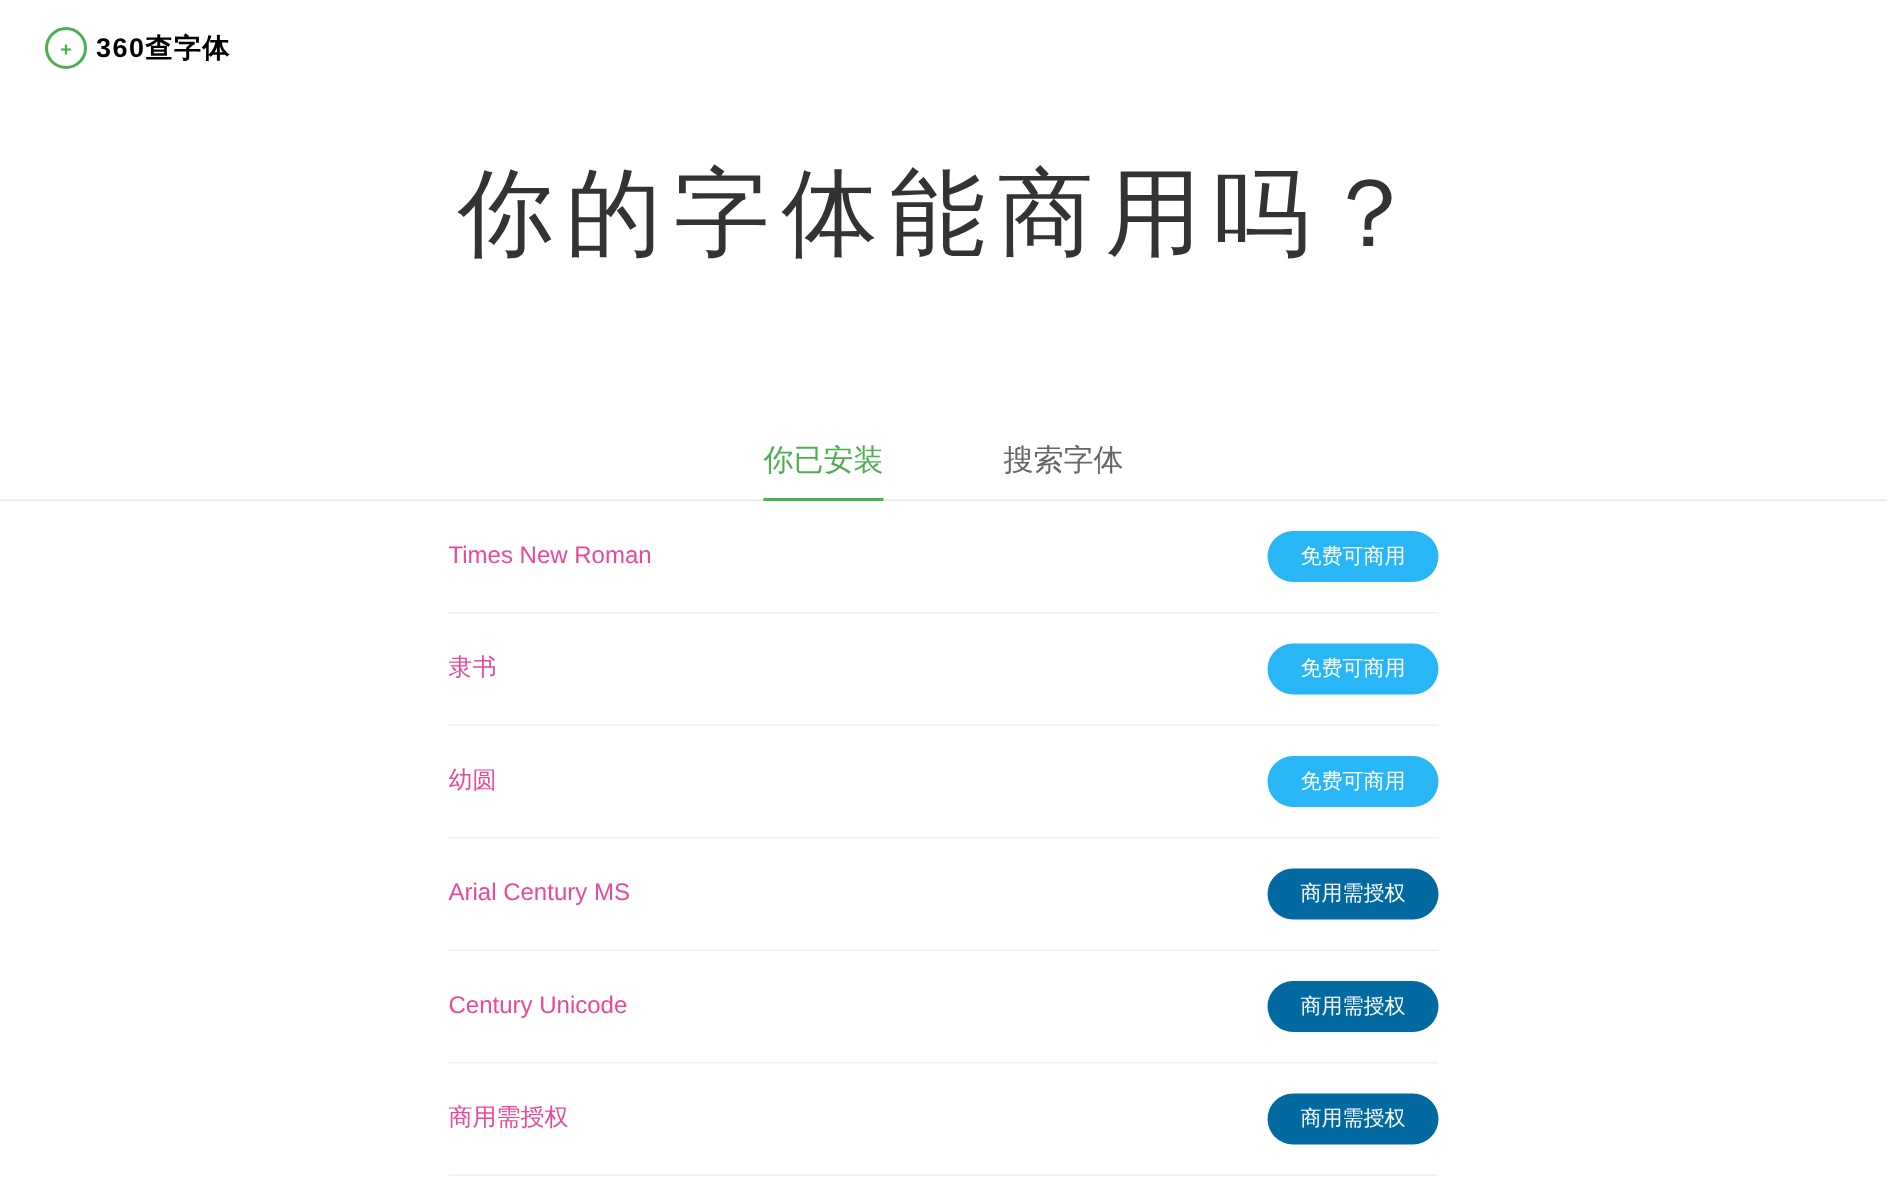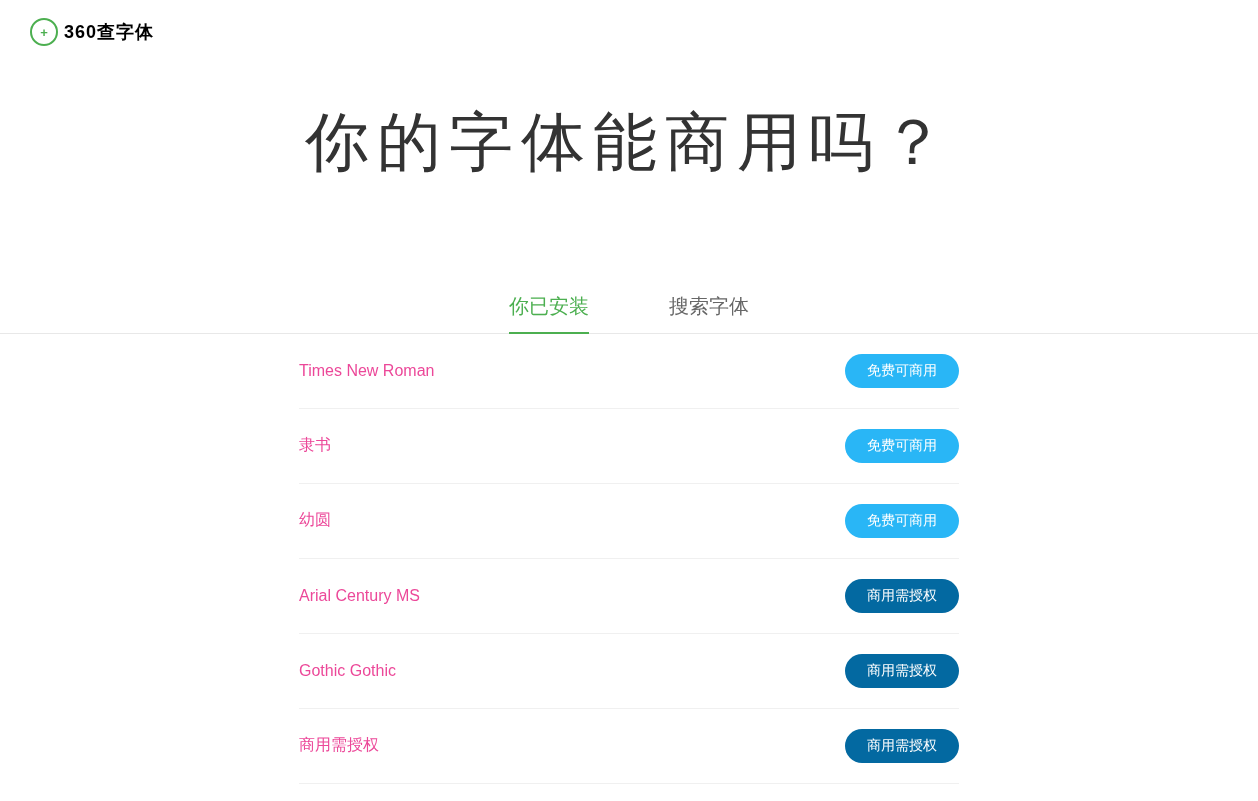--- a/index.html
+++ b/index.html
@@ -144,21 +144,21 @@
     </div>
     <div class="font-row">
       <span class="font-name">幼圆</span>
       <span class="badge badge-free">免费可商用</span>
     </div>
     <div class="font-row">
       <span class="font-name">Arial Century MS</span>
       <span class="badge badge-paid">商用需授权</span>
     </div>
     <div class="font-row">
-      <span class="font-name">Gothic Gothic</span>
+      <span class="font-name">Century Unicode</span>
       <span class="badge badge-paid">商用需授权</span>
     </div>
     <div class="font-row">
       <span class="font-name">商用需授权</span>
       <span class="badge badge-paid">商用需授权</span>
     </div>
     <div class="font-row">
       <span class="font-name">方正姚体</span>
       <span class="badge badge-paid">商用需授权</span>
     </div>

